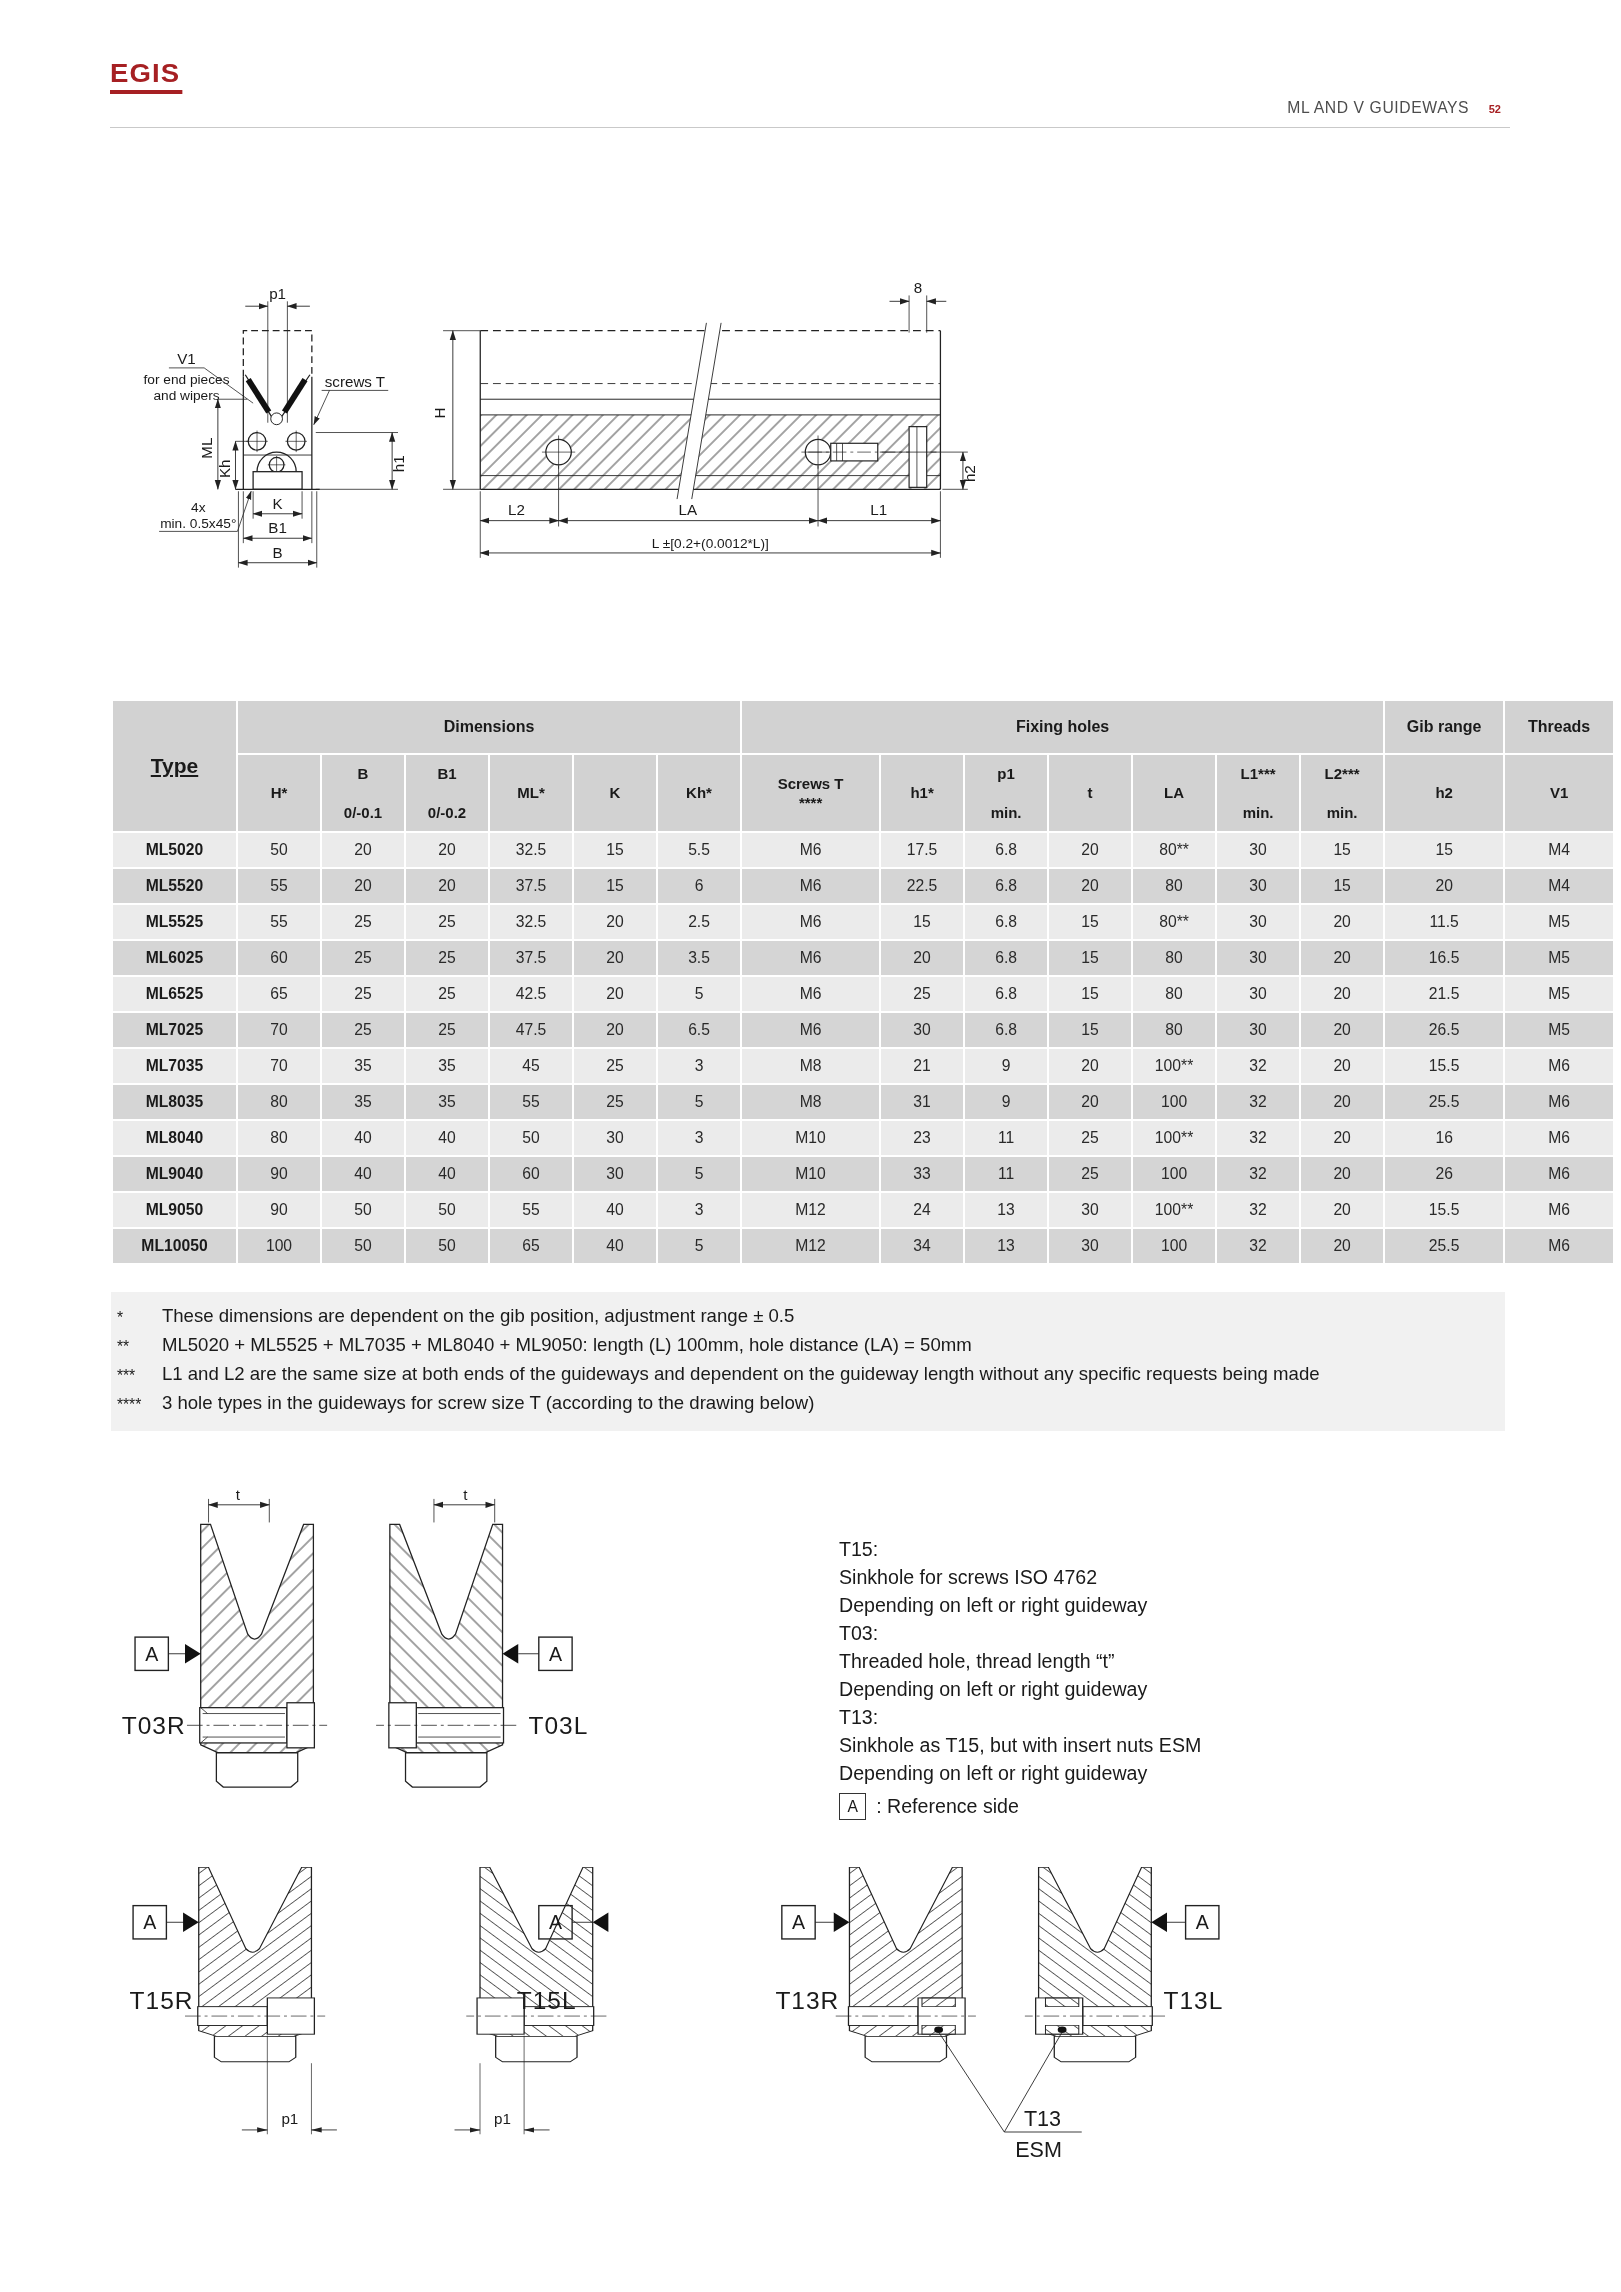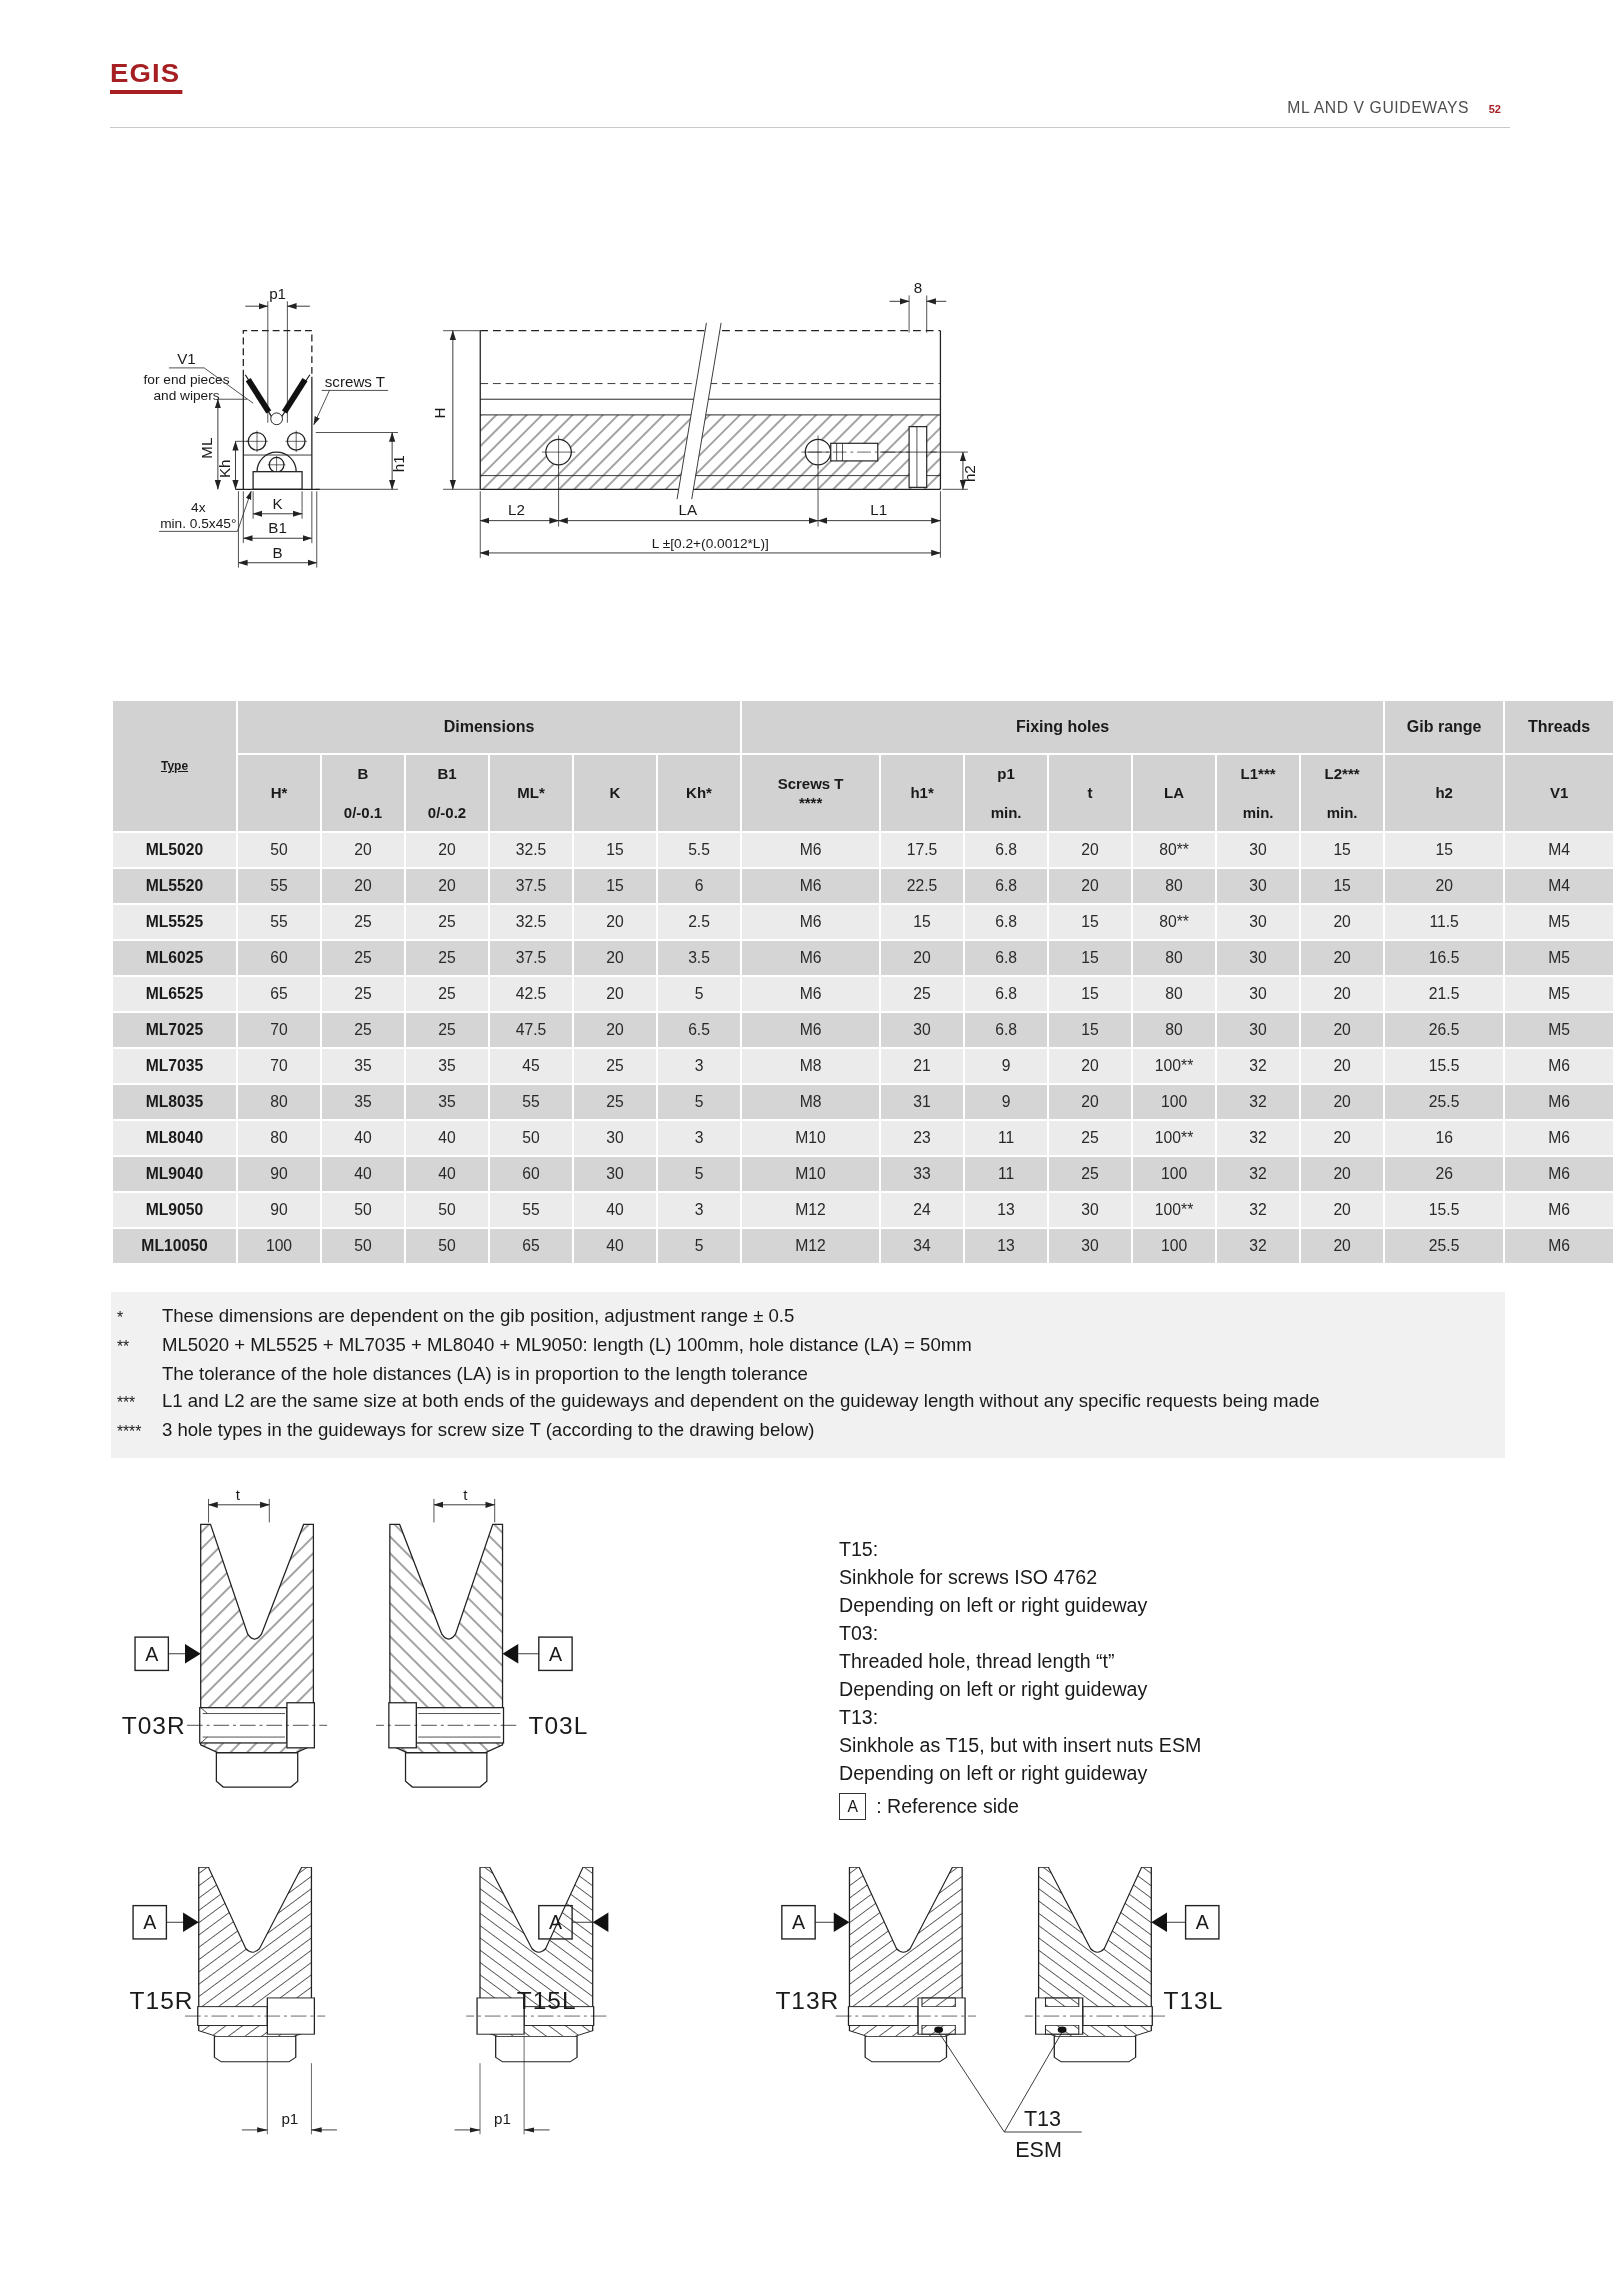--- a/index.html
+++ b/index.html
@@ -26,21 +26,21 @@
   text.note { font-size:14px; }
   text.big { font-size:25px; letter-spacing:1px; }
   text.frac { font-size:22px; }
 
   
   .tbl-wrap { position:absolute; left:111px; top:699px; width:1394px; }
   table { width:1394px; table-layout:fixed; border-collapse:separate; border-spacing:2.9px; background:#fff; }
   th, td { text-align:center; vertical-align:middle; }
   thead th { background:var(--thbg); font-weight:bold; font-size:16px; }
   th.grp { height:52px; }
-  th.typeh { font-size:12px;text-decoration:underline; }
+  th.typeh { font-size:21px;text-decoration:underline; }
   th.sub { height:76px; font-size:15px; }
   th.sub > div { line-height:1.15; }
   th.sub.one { vertical-align:middle; }
   th.sub .wrap { display:flex; flex-direction:column; height:100%; padding:9.8px 0; }
   th.sub.one .wrap { justify-content:center; }
   th.sub.two .wrap { justify-content:space-between; }
   th.sub.tight .wrap { justify-content:center; gap:2px; }
   tbody th { font-weight:bold; font-size:15.7px; }
   tbody td { font-size:15.7px; color:#2a2a2a; }
   tbody tr > * { height:34px; }
@@ -565,24 +565,20 @@
 </div>
 
 <div class="footnotes" id="footnotes-list">
     <div class="fn-row">
       <span class="fn-sym">*</span>
       <span class="fn-text">These dimensions are dependent on the gib position, adjustment range ± 0.5</span>
     </div>
     <div class="fn-row">
       <span class="fn-sym">**</span>
       <span class="fn-text">ML5020 + ML5525 + ML7035 + ML8040 + ML9050: length (L) 100mm, hole distance (LA) = 50mm</span>
-    </div>
-    <div class="fn-row">
-      <span class="fn-sym"></span>
-      <span class="fn-text">The tolerance of the hole distances (LA) is in proportion to the length tolerance</span>
     </div>
     <div class="fn-row">
       <span class="fn-sym">***</span>
       <span class="fn-text">L1 and L2 are the same size at both ends of the guideways and dependent on the guideway length without any specific requests being made</span>
     </div>
     <div class="fn-row">
       <span class="fn-sym">****</span>
       <span class="fn-text">3 hole types in the guideways for screw size T (according to the drawing below)</span>
     </div>
   </div>

